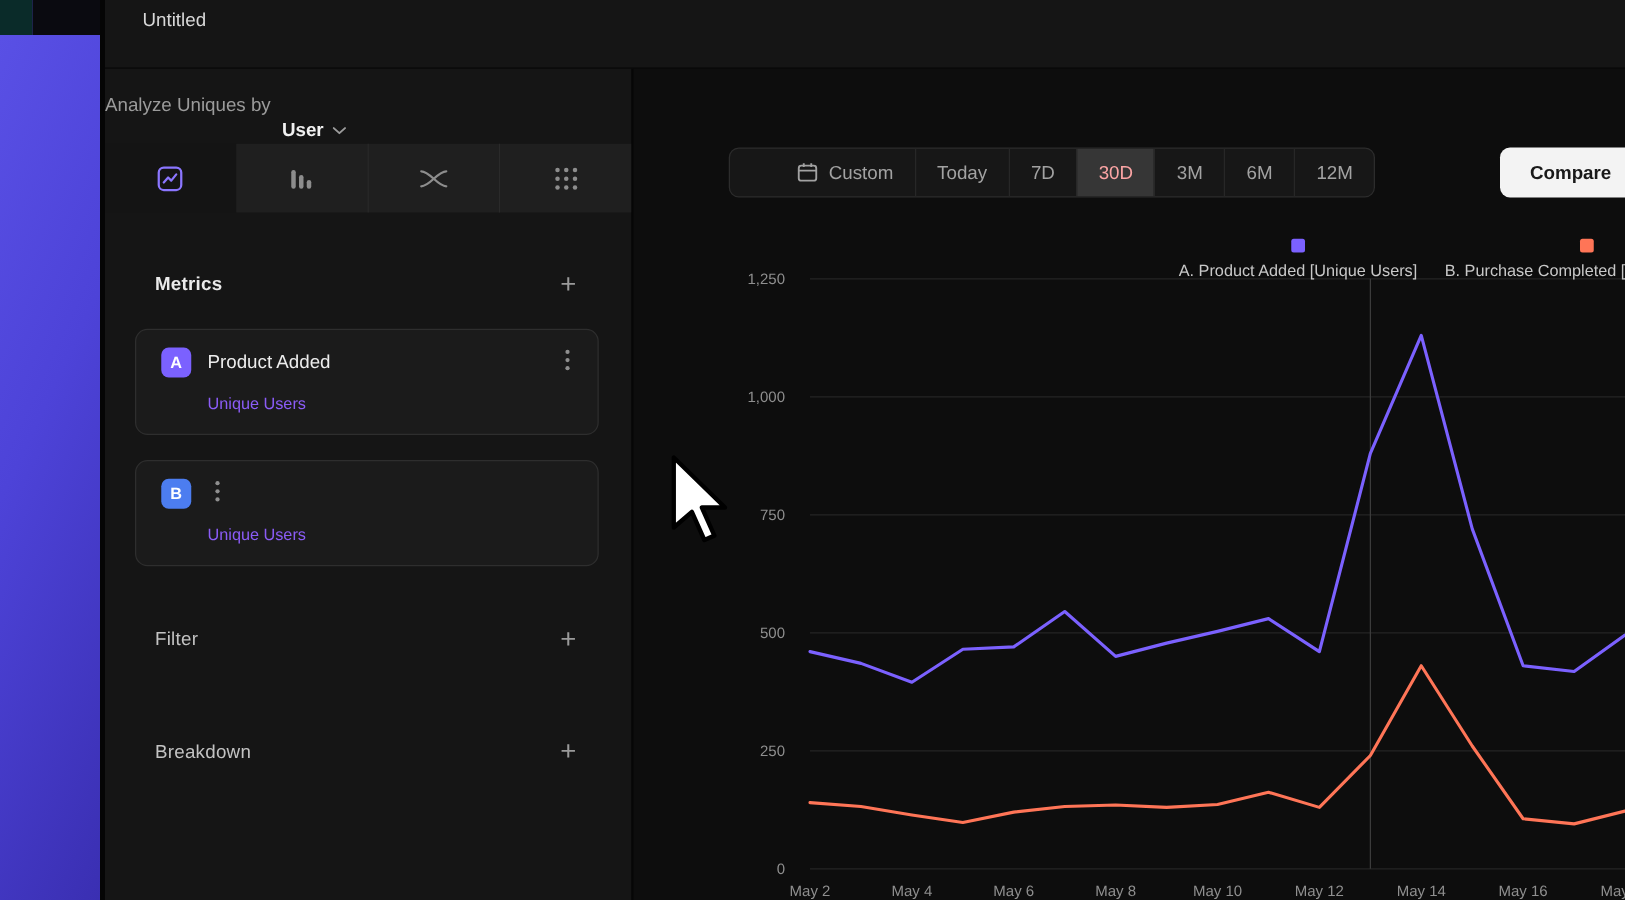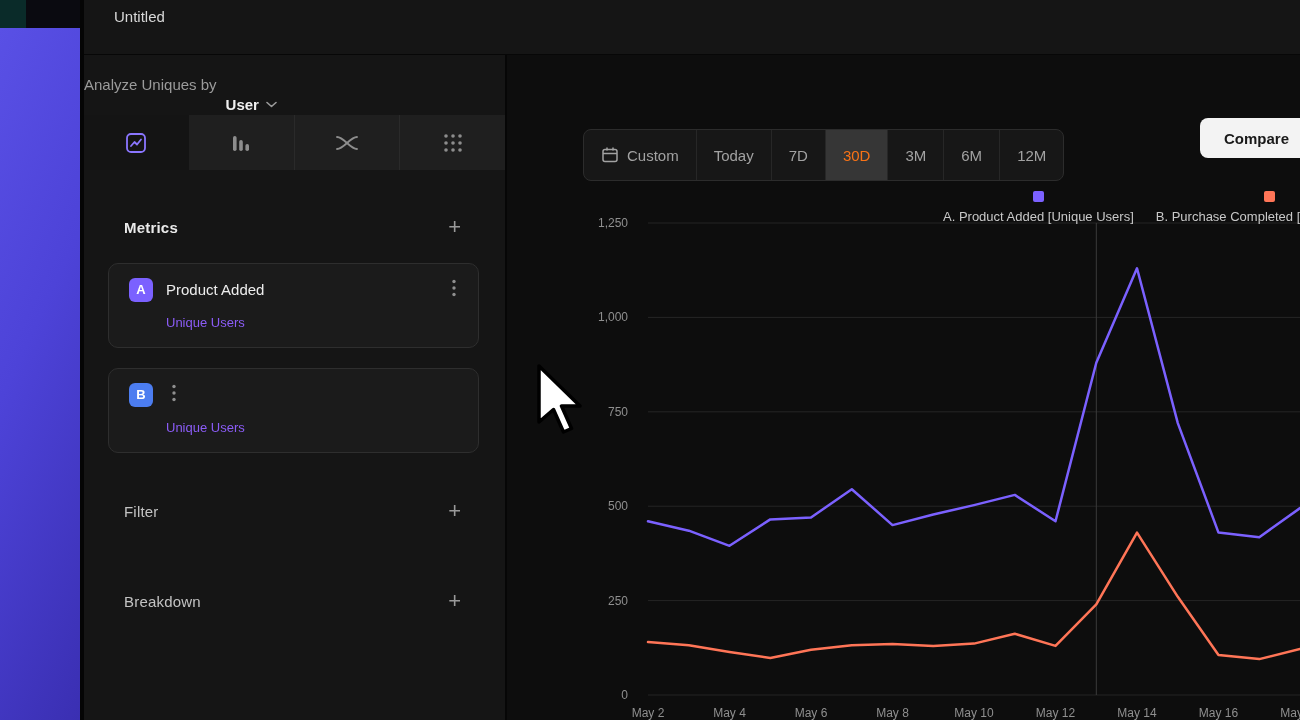--- a/index.html
+++ b/index.html
@@ -40,24 +40,24 @@
   #card-0{top:208px;}
   #card-1{top:313px;}
   .card-top{display:flex;align-items:center;gap:13px;}
   .badge{width:24px;height:24px;border-radius:6px;display:flex;align-items:center;justify-content:center;font-size:13px;font-weight:700;color:#fff;flex:none;}
   .card-title{font-size:15px;font-weight:500;color:#ededed;flex:1;}
   .kebab{background:none;border:none;cursor:pointer;padding:2px 6px;}
   .card-sub{margin:13px 0 0 37px;font-size:13px;color:#8b5cf6;}
 
   
   .main{position:absolute;left:507px;top:55px;width:793px;height:665px;background:#0d0d0d;overflow:hidden;}
-  .range-group{position:absolute;left:76px;top:74px;height:52px;display:flex;align-items:stretch;border:1px solid #2c2c2c;background:#171717;border-radius:8px;overflow:hidden;}
+  .range-group{position:absolute;left:76px;top:63px;height:40px;display:flex;align-items:stretch;border:1px solid #2c2c2c;background:#171717;border-radius:8px;overflow:hidden;padding-left:36px;}
   .range-btn{display:flex;align-items:center;gap:8px;padding:0 17px;background:none;border:none;border-left:1px solid #272727;color:#a2a2a2;font-size:15px;font-family:inherit;cursor:pointer;white-space:nowrap;}
   .range-btn:first-child{border-left:none;}
-  .range-btn.active{background:#363636;color:#f97316;}
+  .range-btn.active{background:#363636;color:#fca5a5;}
   .compare-btn{position:absolute;left:693px;top:63px;height:40px;padding:0 24px;background:#f3f3f3;color:#191919;font-size:15px;font-weight:700;border:none;border-radius:8px;font-family:inherit;cursor:pointer;}
 
   .legend{position:absolute;left:436px;top:136px;display:flex;gap:22px;white-space:nowrap;}
   .legend-item{display:flex;align-items:center;gap:7px;font-size:13px;color:#c8c8c8;flex-direction:column;}
   .swatch{width:11px;height:11px;border-radius:2px;flex:none;}
 
   #chart-svg{position:absolute;left:0;top:0;}
 
   .cursor{position:absolute;left:537px;top:364px;z-index:20;pointer-events:none;}
 </style>

